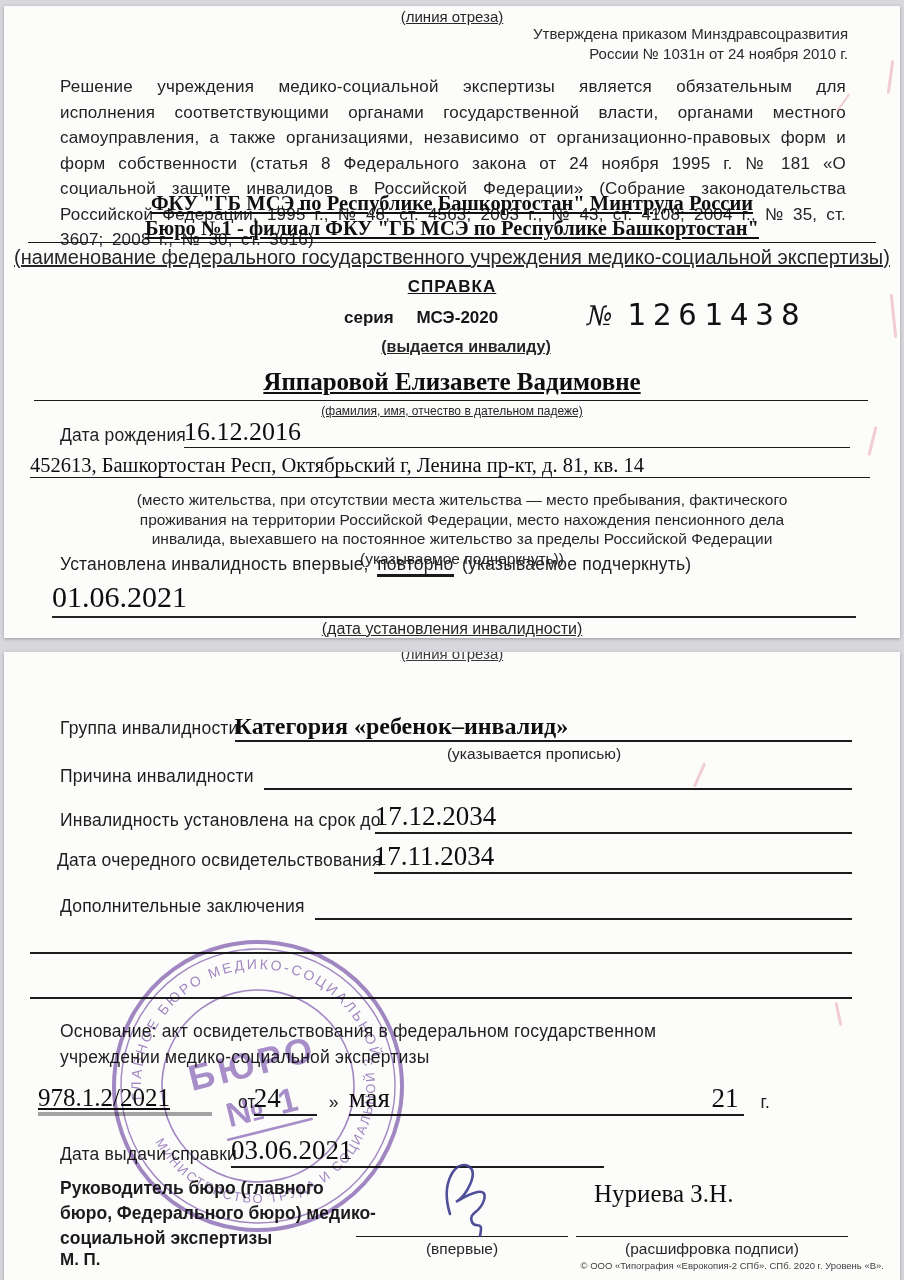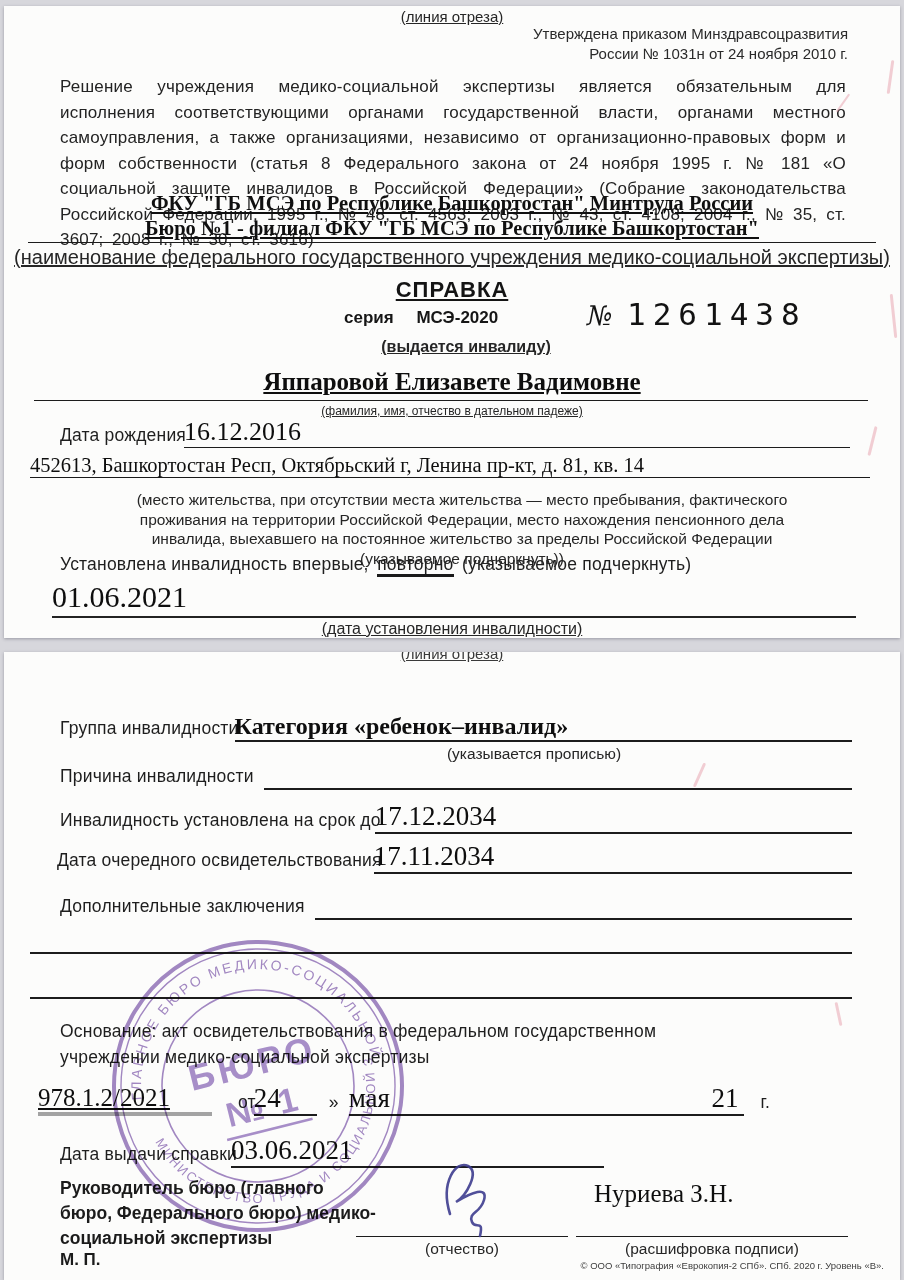--- a/index.html
+++ b/index.html
@@ -35,21 +35,21 @@
       <div>России № 1031н от 24 ноября 2010 г.</div>
     </div>
 
     <div class="abs intro" style="top:68px;left:56px;right:54px;">Решение учреждения медико-социальной экспертизы является обязательным для исполнения соответствующими органами государственной власти, органами местного самоуправления, а также организациями, независимо от организационно-правовых форм и форм собственности (статья 8 Федерального закона от 24 ноября 1995 г. № 181 «О социальной защите инвалидов в Российской Федерации» (Собрание законодательства Российской Федерации, 1995 г., № 48, ст. 4563; 2003 г., № 43, ст. 4108; 2004 г., № 35, ст. 3607; 2008 г., № 30, ст. 3616)</div>
 
     <div class="abs center orgline" style="top:186px;">ФКУ "ГБ МСЭ по Республике Башкортостан" Минтруда России</div>
     <div class="abs center orgline" style="top:211px;">Бюро №1 - филиал ФКУ "ГБ МСЭ по Республике Башкортостан"</div>
     <div class="abs rule" style="top:236px;left:24px;right:24px;height:0;"></div>
     <div class="abs center cap" style="top:240px;font-size:20px;">(наименование федерального государственного учреждения медико-социальной экспертизы)</div>
 
-    <div class="abs center" style="top:271px;font-size:22px;font-weight:bold;letter-spacing:1px;color:#141414;">СПРАВКА</div>
+    <div class="abs center" style="top:271px;font-size:17px;font-weight:bold;letter-spacing:1px;color:#141414;">СПРАВКА</div>
 
     <div class="abs" style="top:302px;left:340px;font-weight:bold;font-size:17px;color:#161616;">
       <span>серия</span>
       <span style="margin-left:18px;">МСЭ-2020</span>
     </div>
     <div class="abs" style="top:290px;left:583px;">
       <span style="font-family:'DejaVu Serif',serif;font-style:italic;font-size:27px;color:#141414;">№</span>
       <span style="font-family:'DejaVu Sans Mono',monospace;font-size:31px;letter-spacing:7px;margin-left:10px;color:#121212;">1261438</span>
     </div>
     <div class="abs center cap" style="top:332px;font-size:16px;font-weight:600;padding-left:14px;">(выдается инвалиду)</div>
@@ -147,21 +147,21 @@
         <span class="fill" style="font-size:27px;">03.06.2021</span>
       </span>
     </div>
 
     <div class="abs" style="top:524px;left:56px;width:316px;font-weight:bold;font-size:17.5px;line-height:25px;color:#1b1b1b;">Руководитель бюро (главного бюро, Федерального бюро) медико-социальной экспертизы</div>
 
     <div class="abs sigline" style="top:558px;left:352px;width:212px;height:26px;"></div>
     <svg class="abs" style="top:500px;left:418px;" width="90" height="88" viewBox="0 0 90 88">
       <path d="M28,62 C18,30 34,8 46,14 C58,20 44,44 34,50 C50,40 66,34 62,48 C58,62 46,60 50,70 C53,78 62,66 58,84" fill="none" stroke="#3d3c8e" stroke-width="2.6" stroke-linecap="round" opacity="0.9"></path>
     </svg>
-    <div class="abs cap" style="top:588px;left:352px;width:212px;text-align:center;font-size:15.5px;">(отчество)</div>
+    <div class="abs cap" style="top:588px;left:352px;width:212px;text-align:center;font-size:15.5px;">(впервые)</div>
 
     <div class="abs fill" style="top:528px;left:590px;font-size:25px;">Нуриева З.Н.</div>
     <div class="abs sigline" style="top:558px;left:572px;right:52px;height:26px;"></div>
     <div class="abs cap" style="top:588px;left:572px;right:52px;text-align:center;font-size:15.5px;">(расшифровка подписи)</div>
 
     <div class="abs" style="top:598px;left:56px;font-weight:bold;font-size:17px;color:#1b1b1b;">М. П.</div>
     <div class="abs" style="top:608px;right:16px;font-size:9.5px;color:#3c3c3c;">© ООО «Типография «Еврокопия-2 СПб». СПб. 2020 г. Уровень «В».</div>
 
     <svg class="abs" style="top:283px;left:103px;mix-blend-mode:multiply;" width="302" height="302" viewBox="0 0 302 302">
       <g transform="rotate(-14 151 151)" opacity="0.78">

